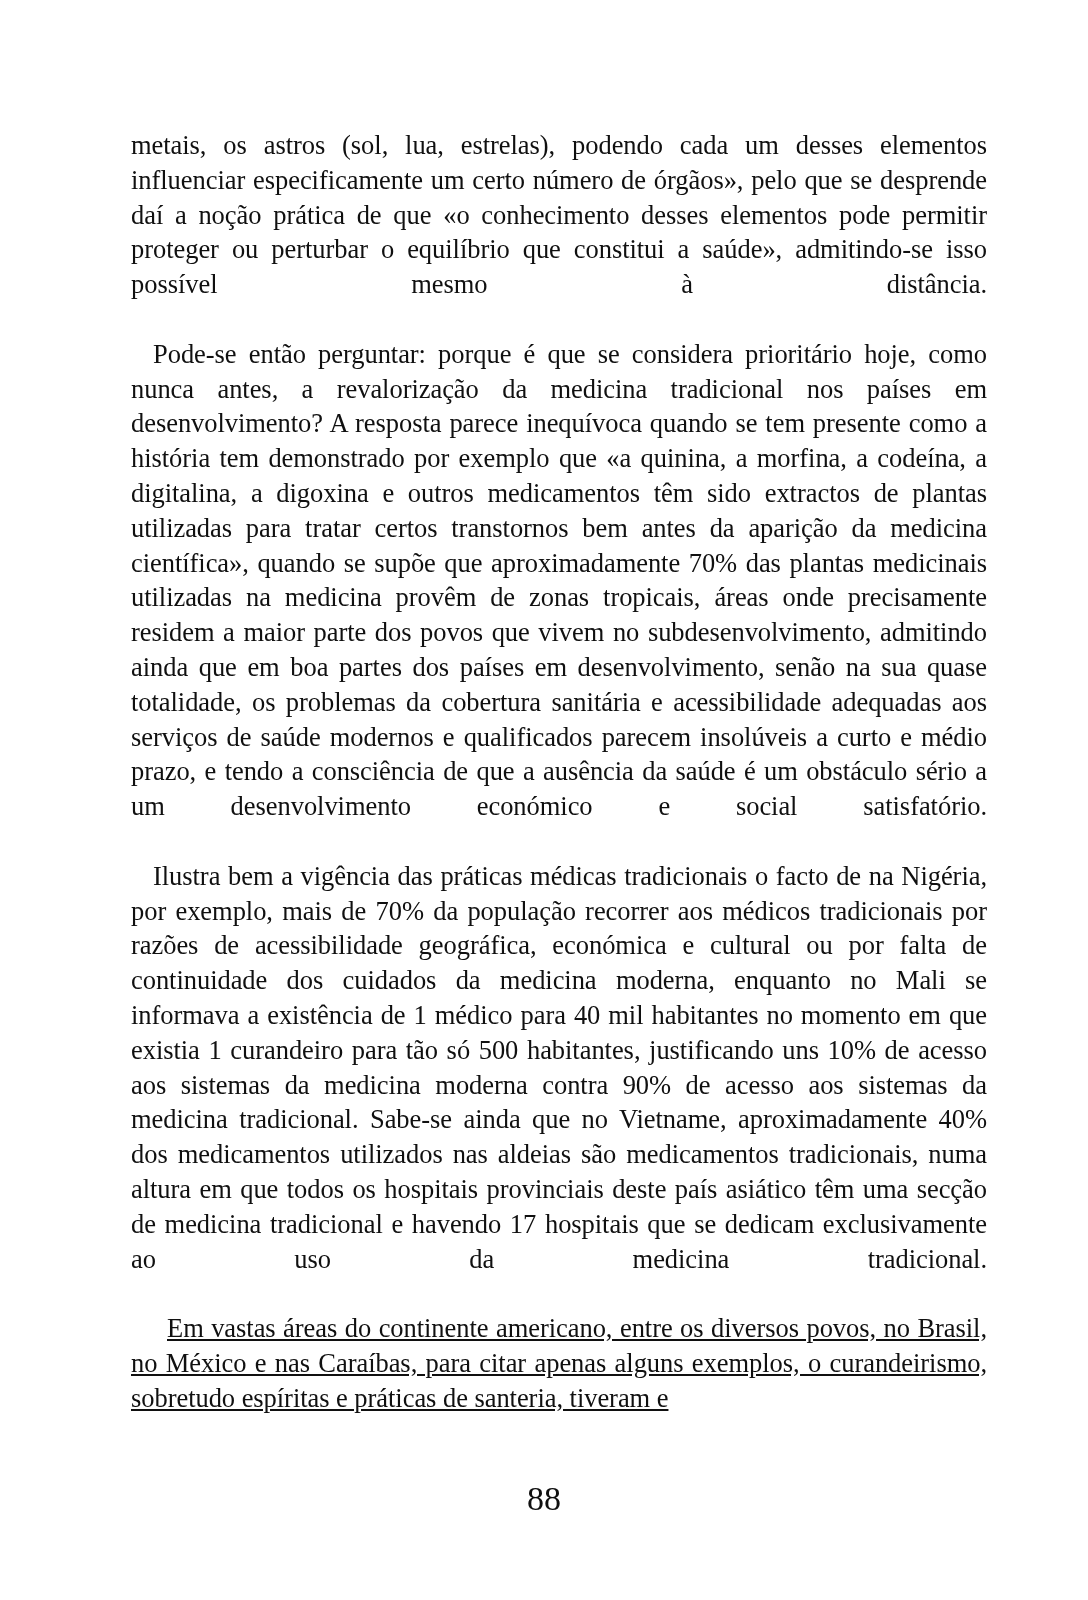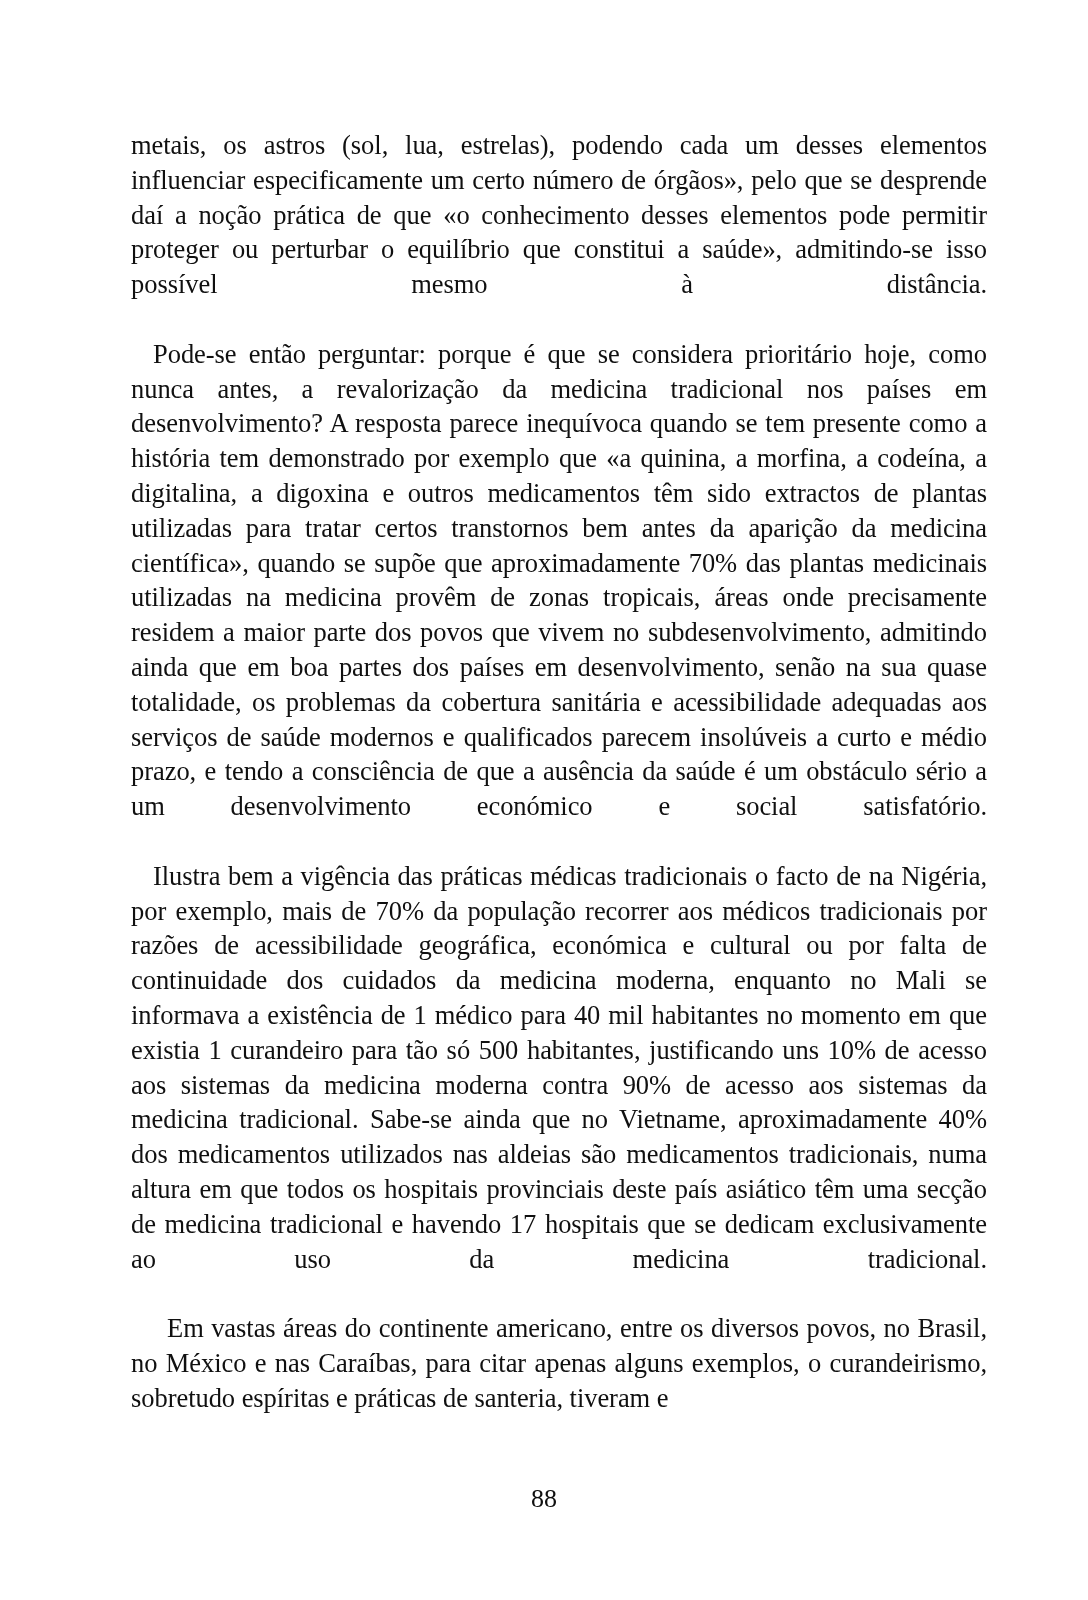--- a/index.html
+++ b/index.html
@@ -34,37 +34,38 @@
     word-spacing: 0px;
     -webkit-hyphens: none;
     hyphens: none;
     color: #101010;
   }
   .para.indent-small {
     text-indent: 22px;
   }
   .para.indent-large {
     text-indent: 36px;
+    text-decoration: underline;
   }
   
   .para::after {
     content: "";
     display: inline-block;
     width: 100%;
   }
   .para.no-stretch::after {
     display: none;
   }
   .page-number {
     position: absolute;
     left: 0;
     right: 0;
     top: 1484px;
     text-align: center;
-    font-size: 26px;
+    font-size: 34px;
     line-height: 30px;
     font-family: "Liberation Serif", "DejaVu Serif", serif;
     color: #101010;
   }
 </style>
 </head>
 <body>
 
 <div class="page">
 

